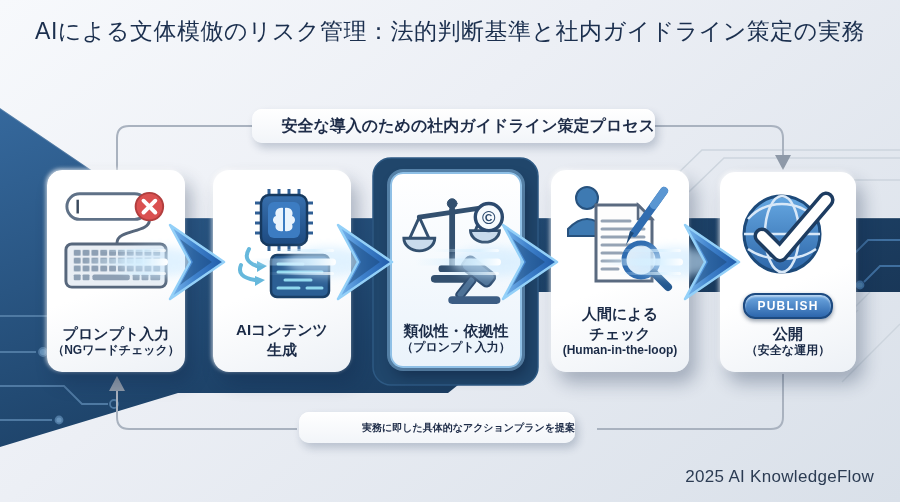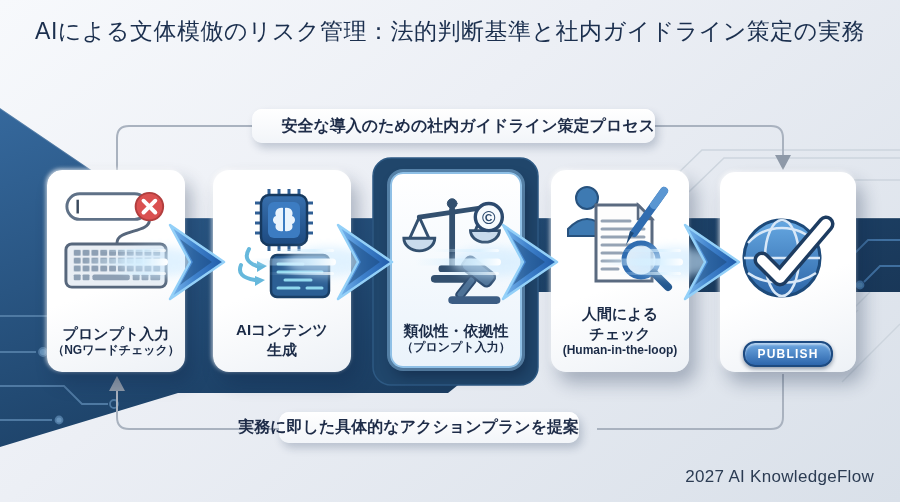--- a/index.html
+++ b/index.html
@@ -21,21 +21,21 @@
 
   .pill{
     position:absolute;z-index:2;box-sizing:border-box;
     background:linear-gradient(180deg,#ffffff 0%,#f2f5f9 100%);
     border-radius:10px;
     box-shadow:3px 5px 9px rgba(25,45,80,.22), inset 0 1px 0 #fff;
     display:flex;align-items:center;justify-content:flex-end;
     font-weight:bold;color:#1e2c48;white-space:nowrap;padding-left:40px;
   }
   .pill.top{left:252px;top:109px;width:403px;height:34px;font-size:16px;}
-  .pill.bottom{left:279px;top:412px;width:300px;height:31px;font-size:16px;}
+  .pill.bottom{left:299px;top:412px;width:276px;height:31px;font-size:10px;}
 
   .step{
     position:absolute;top:170px;width:138px;height:202px;z-index:2;
     background:linear-gradient(160deg,#ffffff 55%,#edf1f6 100%);
     border-radius:15px;
     box-shadow:7px 11px 18px rgba(18,38,68,.30), -1px -1px 4px rgba(255,255,255,.8);
     display:flex;flex-direction:column;align-items:center;
   }
   #step1{left:47px;gap:14px;} #step2{left:213px;border-radius:16px;} #step4{left:551px;}
   #step5{left:720px;top:172px;width:136px;height:200px;}
@@ -281,20 +281,24 @@
           <ellipse cx="46" cy="48" rx="17" ry="38"></ellipse>
           <path d="M12,33 a46 46 0 0 1 68,0"></path>
           <line x1="8" y1="48" x2="84" y2="48"></line>
           <path d="M12,63 a46 30 0 0 0 68,0"></path>
         </g>
         <path d="M26,50 L44,68 L90,14" fill="none" stroke="#1d3c61" stroke-width="17" stroke-linecap="round" stroke-linejoin="round"></path>
         <path d="M26,50 L44,68 L90,14" fill="none" stroke="#ffffff" stroke-width="10" stroke-linecap="round" stroke-linejoin="round"></path>
       </svg>
     </div>
     <div class="publish">PUBLISH</div>
+    <div class="labels">
+      <div class="lbl main">公開</div>
+      <div class="lbl sub">（安全な運用）</div>
+    </div>
   </div>
 
   <div class="pill bottom">
     <span>実務に即した具体的なアクションプランを提案</span>
   </div>
 
   <svg class="overlay" width="900" height="502" viewBox="0 0 900 502">
     <defs>
       <linearGradient id="ag" x1="0" y1="0" x2="1" y2="0">
         <stop offset="0" stop-color="#7db9ef"></stop>
@@ -317,14 +321,14 @@
         <polygon points="96,3 150,40 96,77 116,40" fill="url(#ag)" stroke="#93d0f8" stroke-width="2.5" stroke-linejoin="round"></polygon>
         <polygon points="106,17 138,40 106,63 119,40" fill="#16406e" opacity=".45"></polygon>
       </g>
     </defs>
     <use href="#flowArrow" x="74" y="222"></use>
     <use href="#flowArrow" x="242" y="222"></use>
     <use href="#flowArrow" x="407" y="222"></use>
     <use href="#flowArrow" x="589" y="222"></use>
   </svg>
 
-  <div class="credit">2027 AI KnowledgeFlow</div>
+  <div class="credit">2025 AI KnowledgeFlow</div>
 </div>
 
 </body></html>

